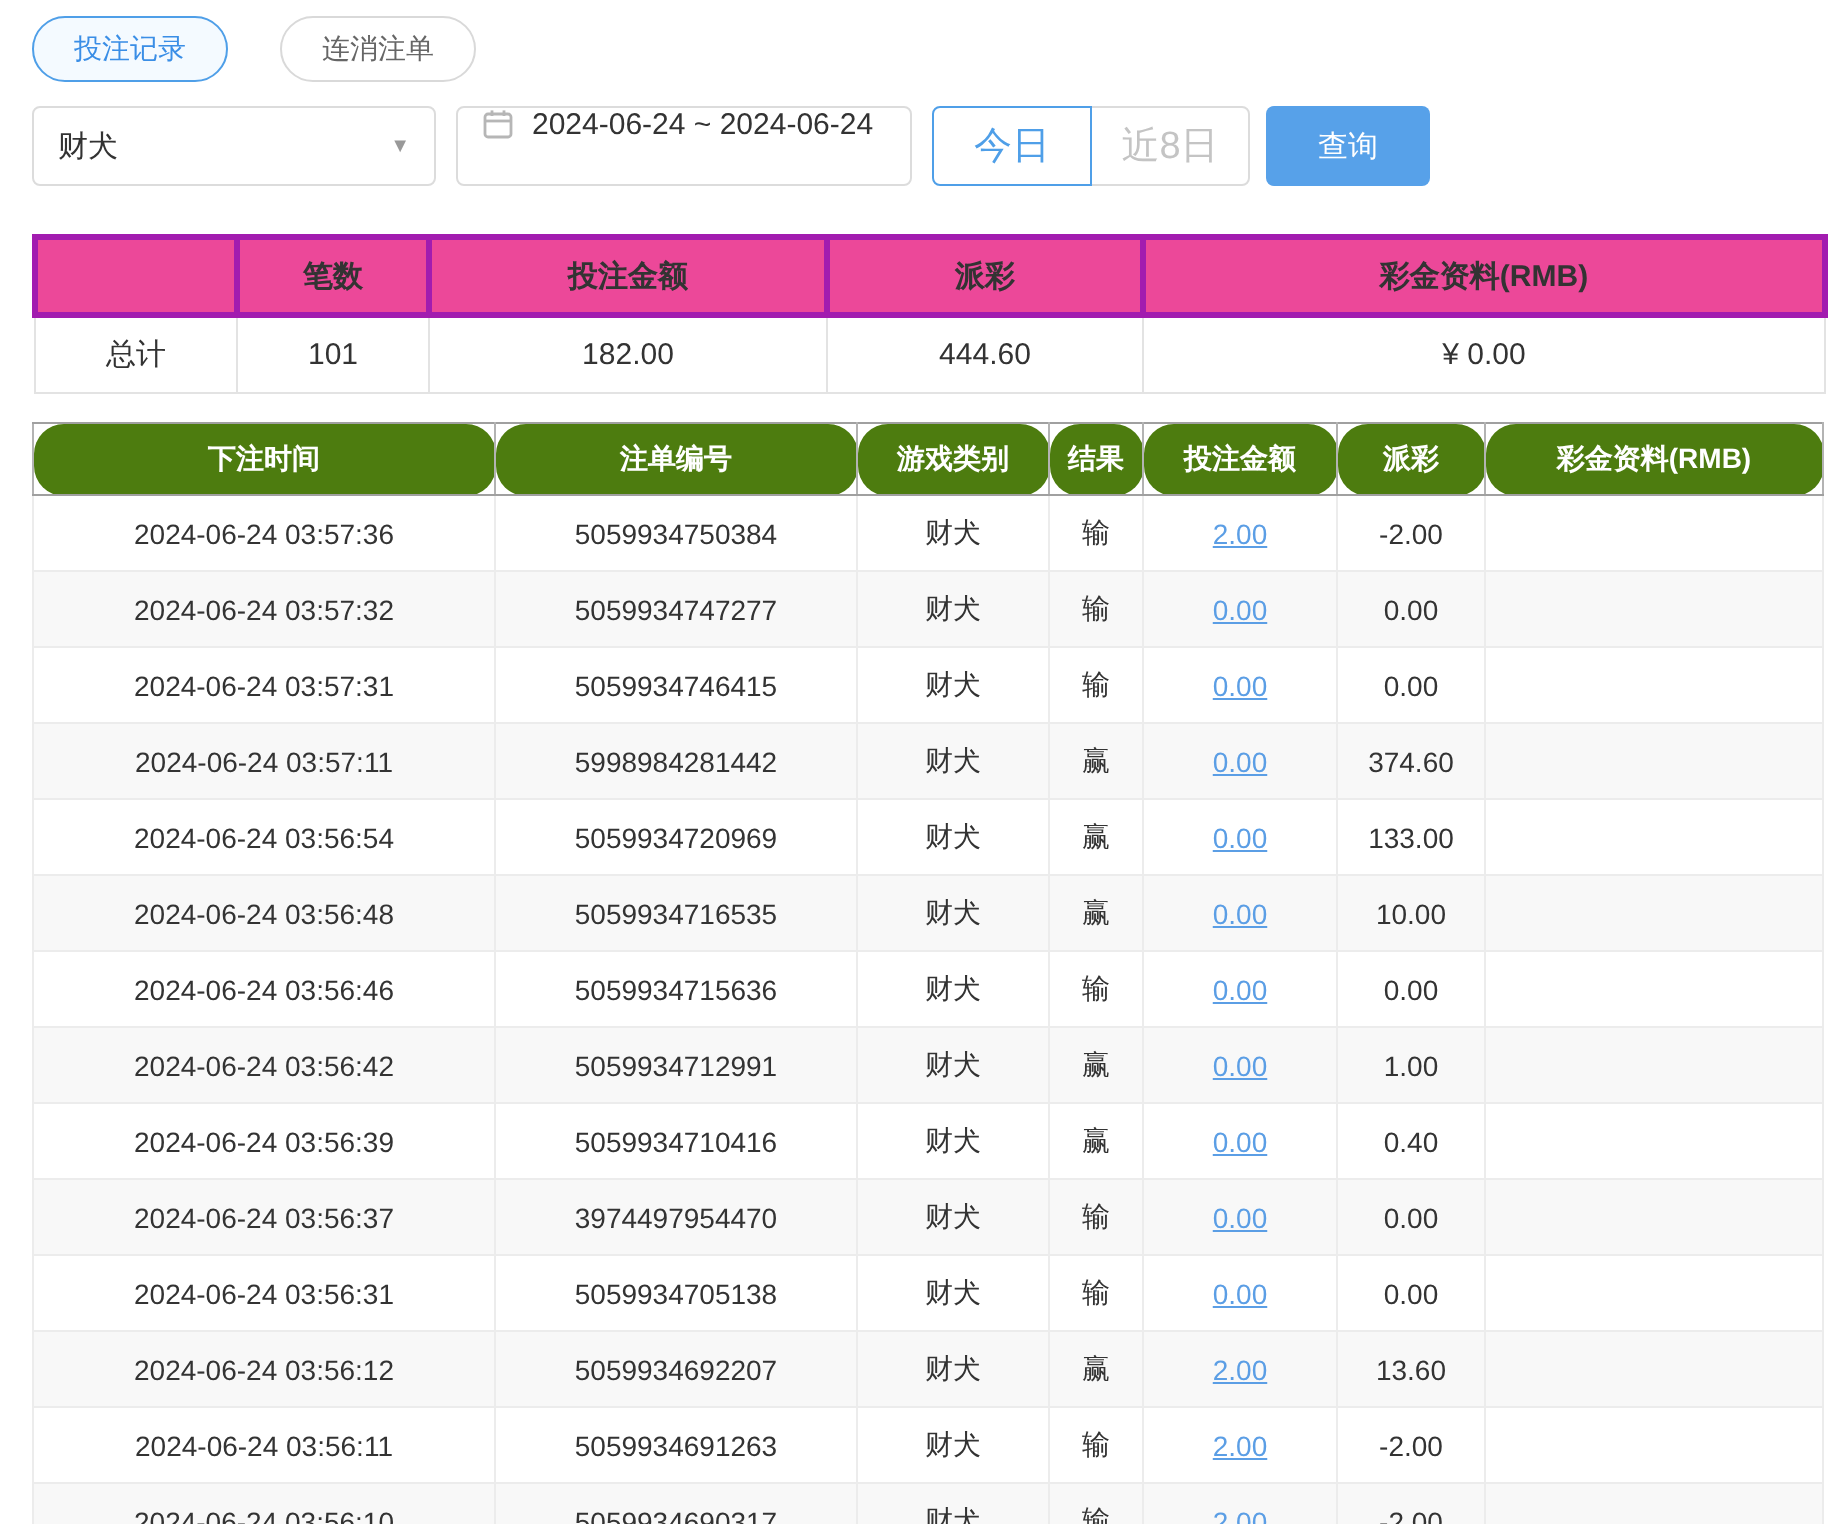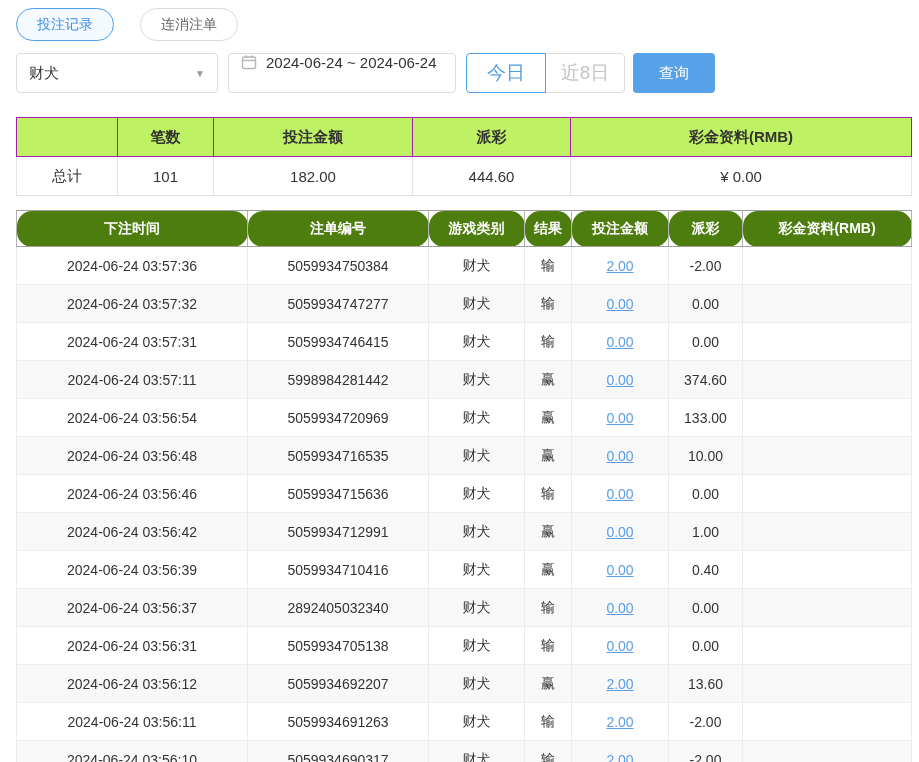--- a/index.html
+++ b/index.html
@@ -49,22 +49,22 @@
   .search-btn {
     margin-left: 8px; width: 82px; height: 40px;
     background: #57a1e9; color: #fff; border: none; border-radius: 4px;
     font-size: 15px; cursor: pointer; font-family: inherit;
   }
 
   
   table { border-collapse: collapse; width: 895px; table-layout: fixed; }
   .summary { margin-top: 24px; font-size: 15px; }
   .summary th {
-    background: #bef264; font-weight: bold; height: 39px;
-    border: 1px solid #a21caf; text-align: center; color: #333;
+    background: #ec4899; font-weight: bold; height: 39px;
+    border: 3px solid #a21caf; text-align: center; color: #333;
   }
   .summary td { height: 39px; border: 1px solid #e3e3e3; text-align: center; }
 
   .records { margin-top: 14px; font-size: 14px; }
   .records th {
     background: #4d7c0f; color: #fff; height: 36px; font-weight: bold;
     border-top: 1px solid #a0a0a0; border-bottom: 1px solid #a0a0a0;
     border-left: 1px solid #b3b3b3; border-right: 1px solid #b3b3b3;
     text-align: center;
     border-radius: 15px;
@@ -239,21 +239,21 @@
           <td>2024-06-24 03:56:39</td>
           <td>5059934710416</td>
           <td>财犬</td>
           <td>赢</td>
           <td><span class="bet-link">0.00</span></td>
           <td>0.40</td>
           <td></td>
         </tr>
         <tr class="alt">
           <td>2024-06-24 03:56:37</td>
-          <td>2892405032340</td>
+          <td>3974497954470</td>
           <td>财犬</td>
           <td>输</td>
           <td><span class="bet-link">0.00</span></td>
           <td>0.00</td>
           <td></td>
         </tr>
         <tr>
           <td>2024-06-24 03:56:31</td>
           <td>5059934705138</td>
           <td>财犬</td>

